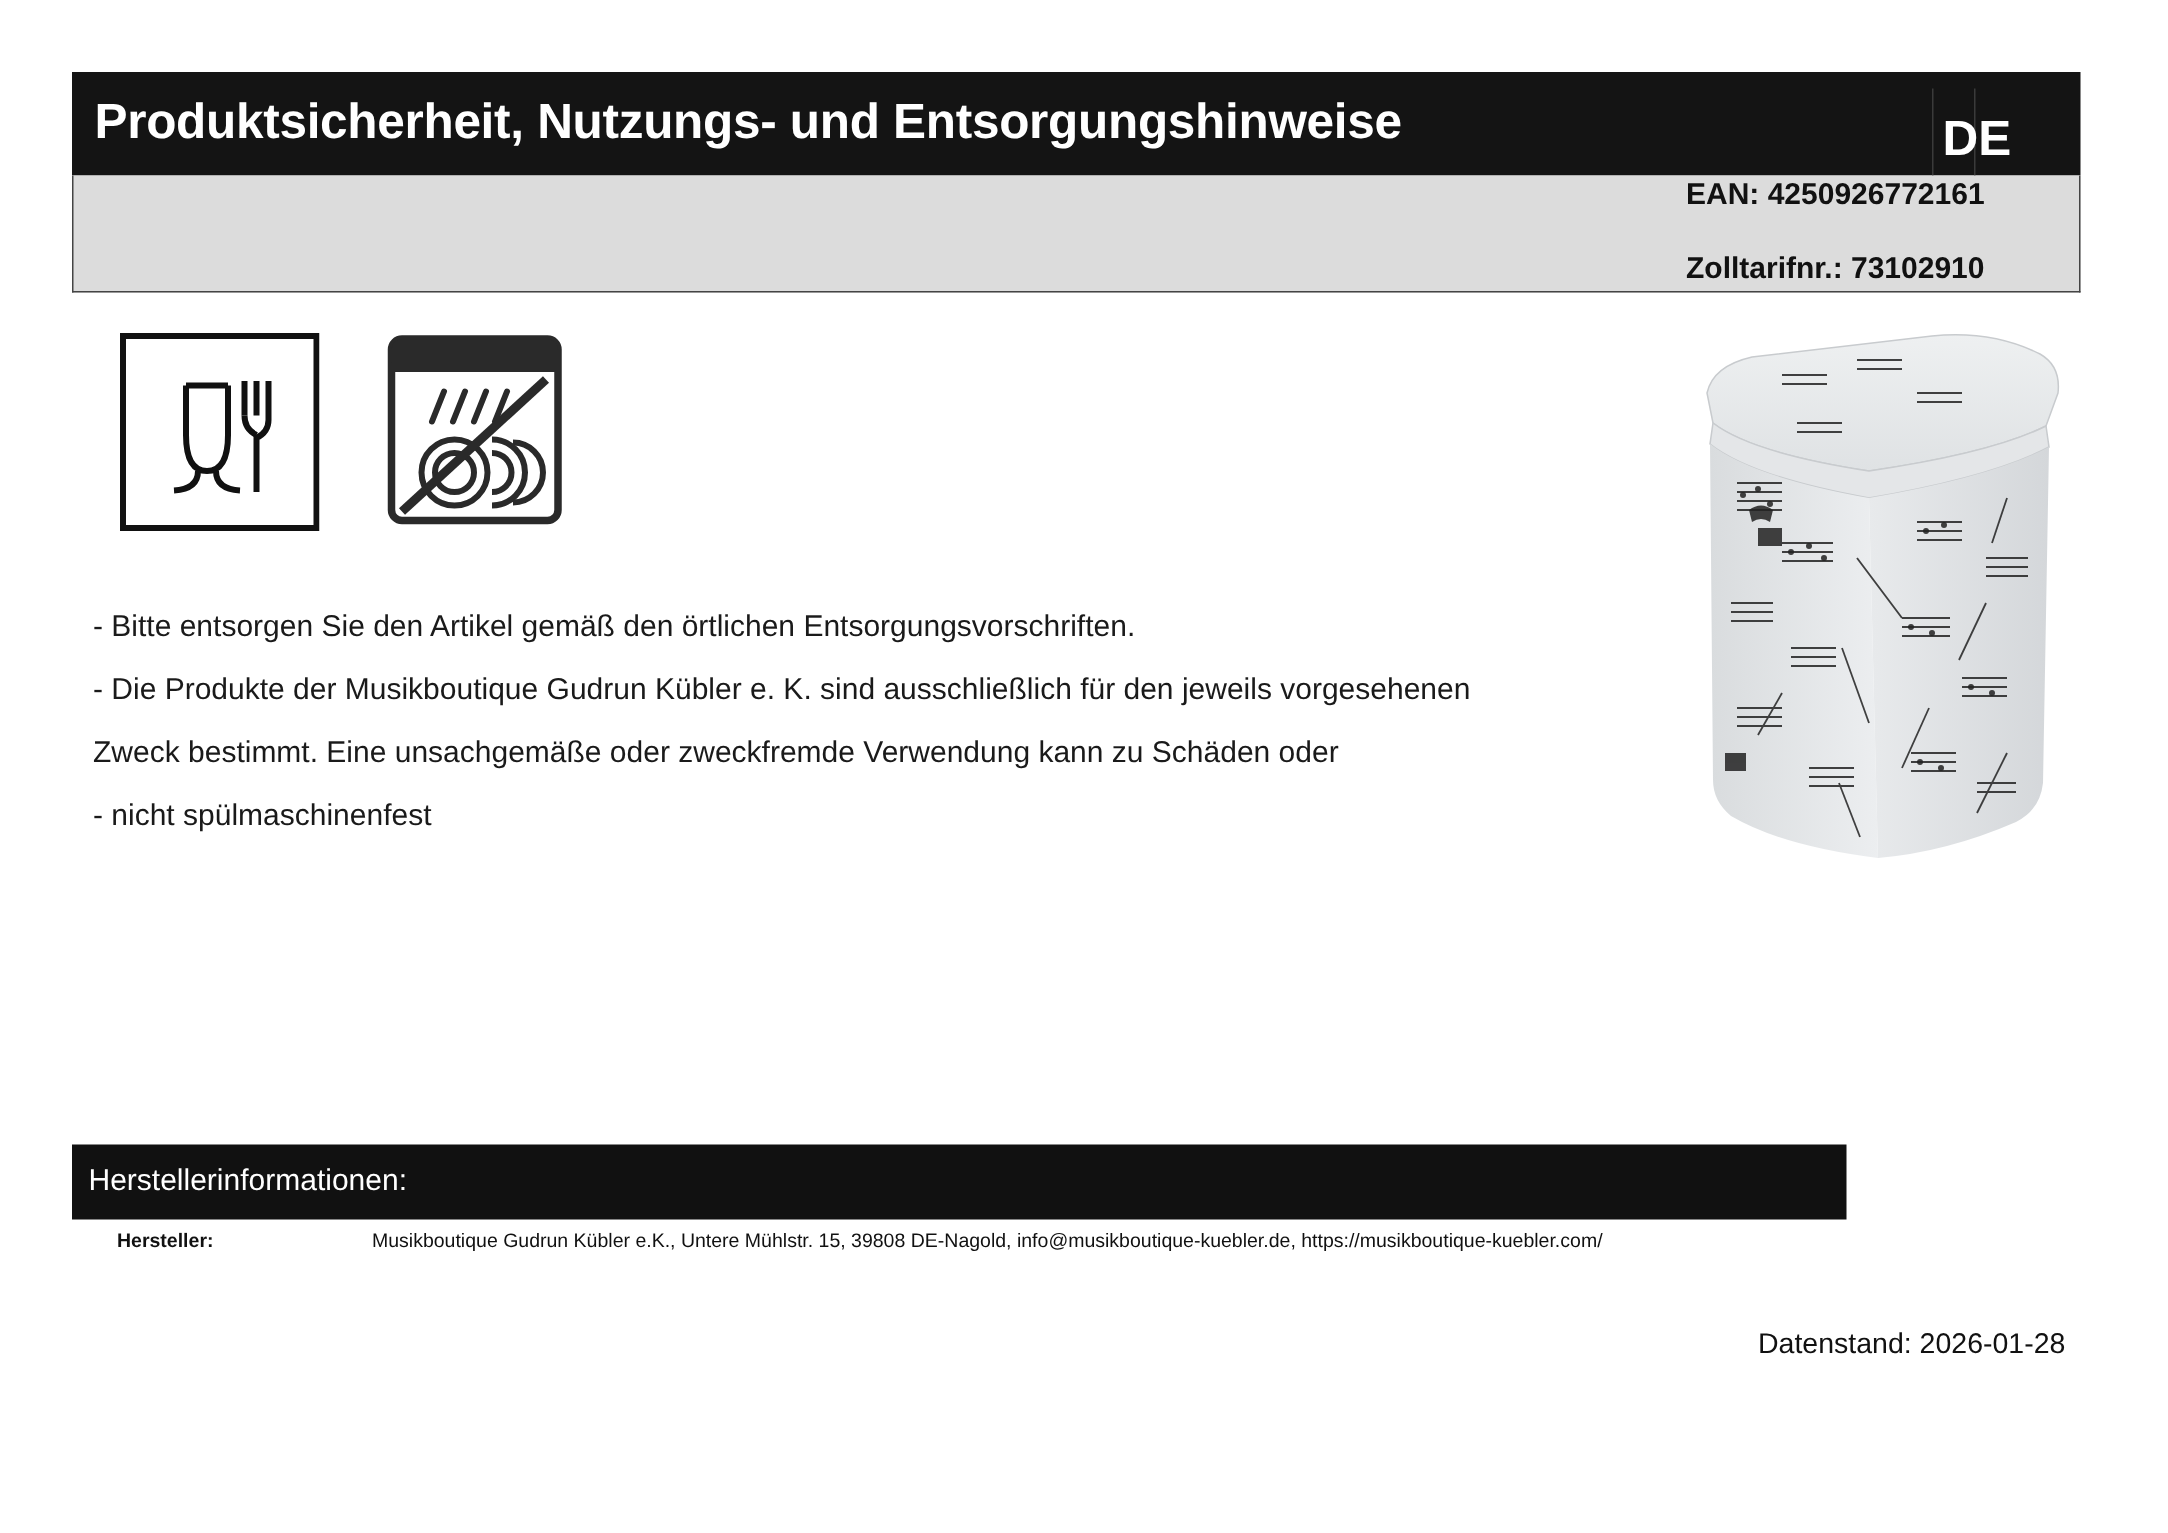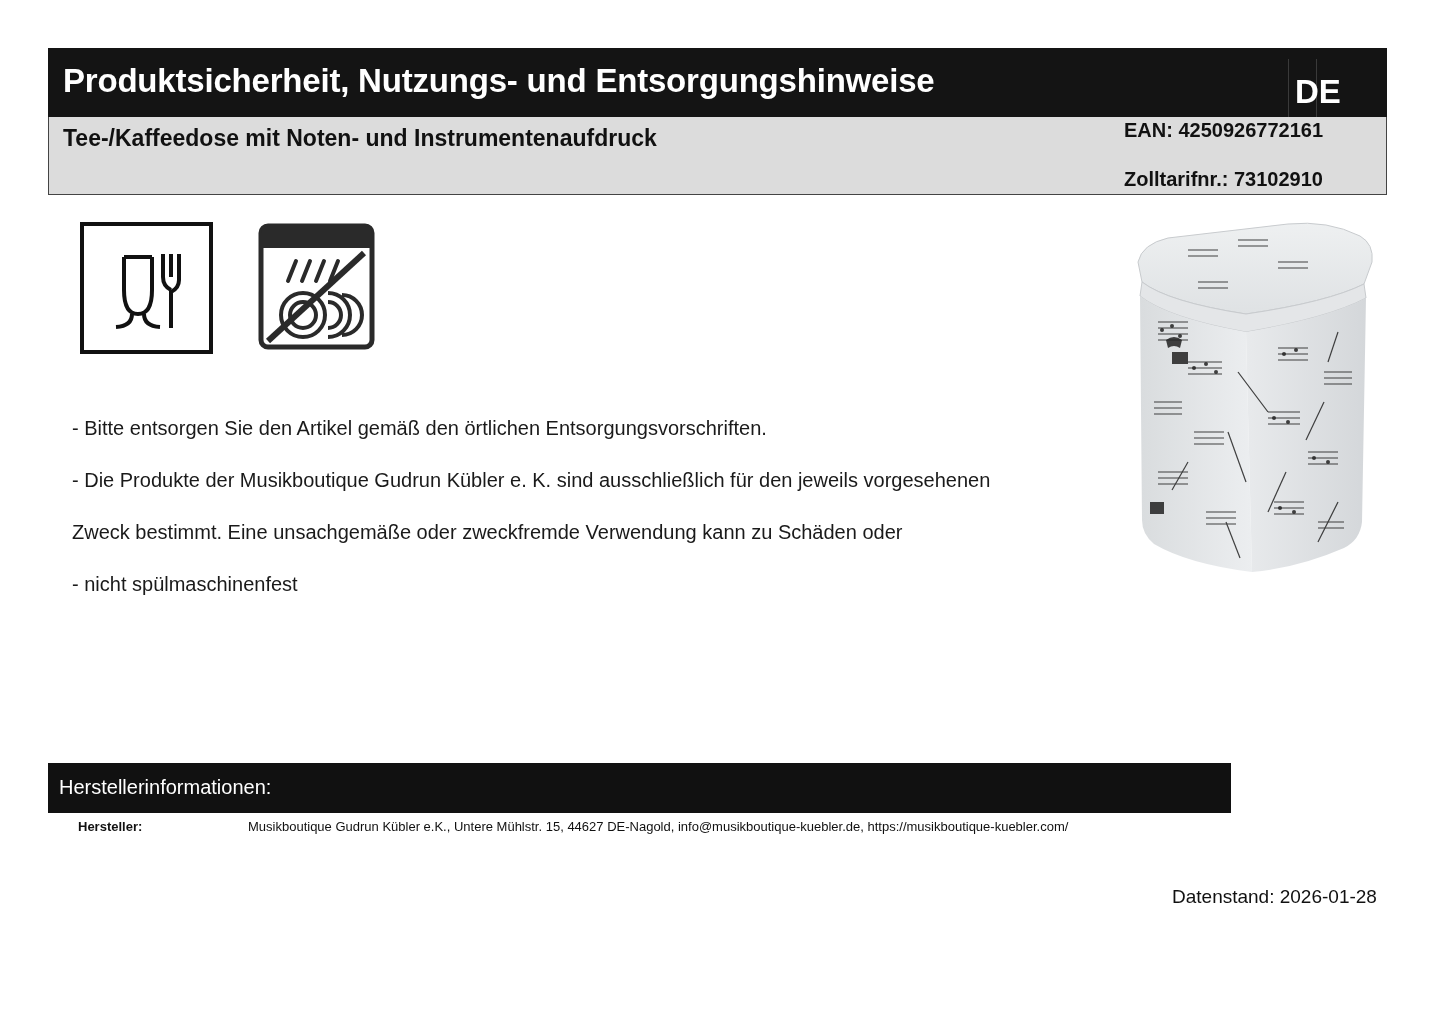--- a/index.html
+++ b/index.html
@@ -104,21 +104,21 @@
     .notes {
       position: absolute;
       left: 54px;
       top: 393px;
       width: 980px;
       font-size: 20px;
       line-height: 34px;
       color: #1a1a1a;
     }
     .notes p {
-      margin: 18px;
+      margin: 8px;
     }
     .product-image {
       position: absolute;
       left: 1128px;
       top: 222px;
       width: 252px;
       height: 362px;
     }
     .mfr-bar {
       position: absolute;
@@ -162,21 +162,20 @@
 <body>
 
 <div class="title-bar">
   <div class="title-text">Produktsicherheit, Nutzungs- und Entsorgungshinweise</div>
   <div class="lang-box">
     <span class="lang-text">DE</span>
   </div>
 </div>
 
 <div class="sub-bar">
-  <div class="product-name">Tee-/Kaffeedose mit Noten- und Instrumentenaufdruck</div>
   <div class="ean">EAN: 4250926772161</div>
   <div class="zoll">Zolltarifnr.: 73102910</div>
 </div>
 
 <div class="icon-food">
   <svg width="133" height="132" viewBox="0 0 133 132">
     <rect x="2" y="2" width="129" height="128" fill="#fff" stroke="#111" stroke-width="4"></rect>
 
     <path d="M44 35 L44 68 Q44 92 58 92 Q72 92 72 68 L72 35" fill="none" stroke="#111" stroke-width="4" stroke-linejoin="round"></path>
     <line x1="44" y1="35" x2="72" y2="35" stroke="#111" stroke-width="4"></line>
@@ -286,15 +285,15 @@
       <rect x="22" y="280" width="14" height="12"></rect>
     </g>
   </svg>
 </div>
 
 <div class="mfr-bar">
   <div class="mfr-title">Herstellerinformationen:</div>
 </div>
 
 <div class="mfr-label">Hersteller:</div>
-<div class="mfr-value">Musikboutique Gudrun Kübler e.K., Untere Mühlstr. 15, 44627 DE-Nagold, info@musikboutique-kuebler.de, https://musikboutique-kuebler.com/</div>
+<div class="mfr-value">Musikboutique Gudrun Kübler e.K., Untere Mühlstr. 15, 39808 DE-Nagold, info@musikboutique-kuebler.de, https://musikboutique-kuebler.com/</div>
 
 <div class="date">Datenstand: 2026-01-28</div>
 
 </body></html>

